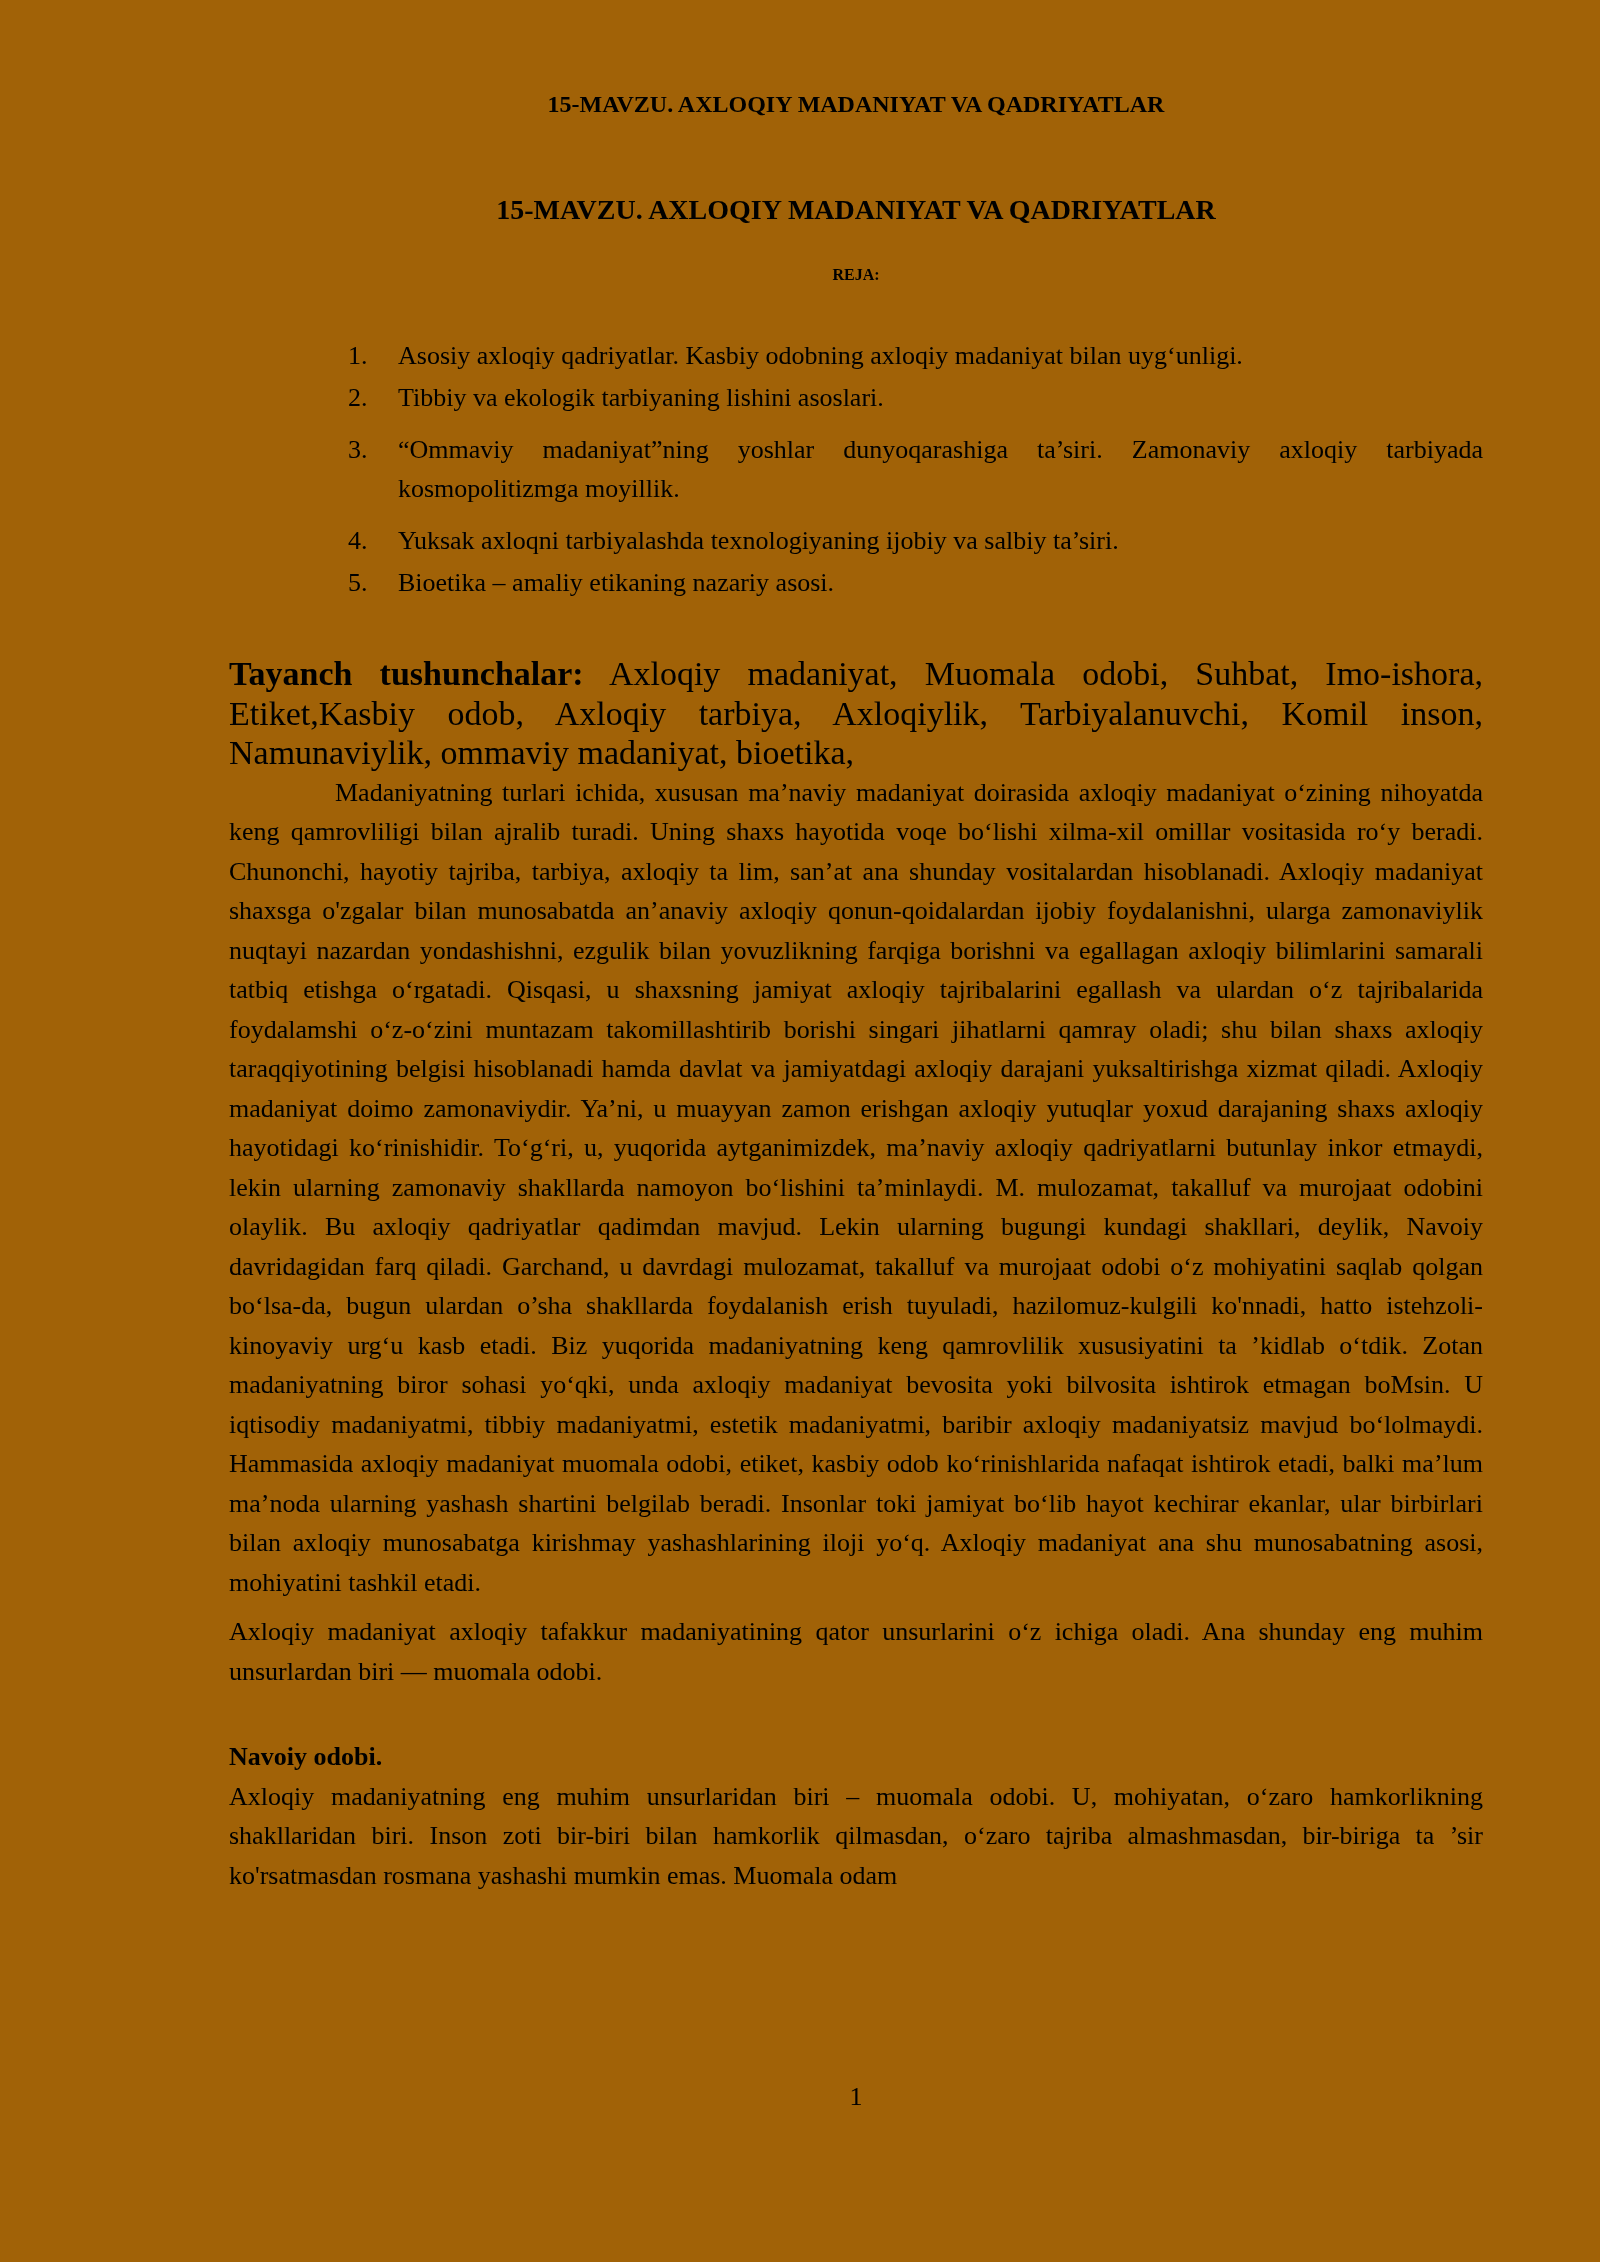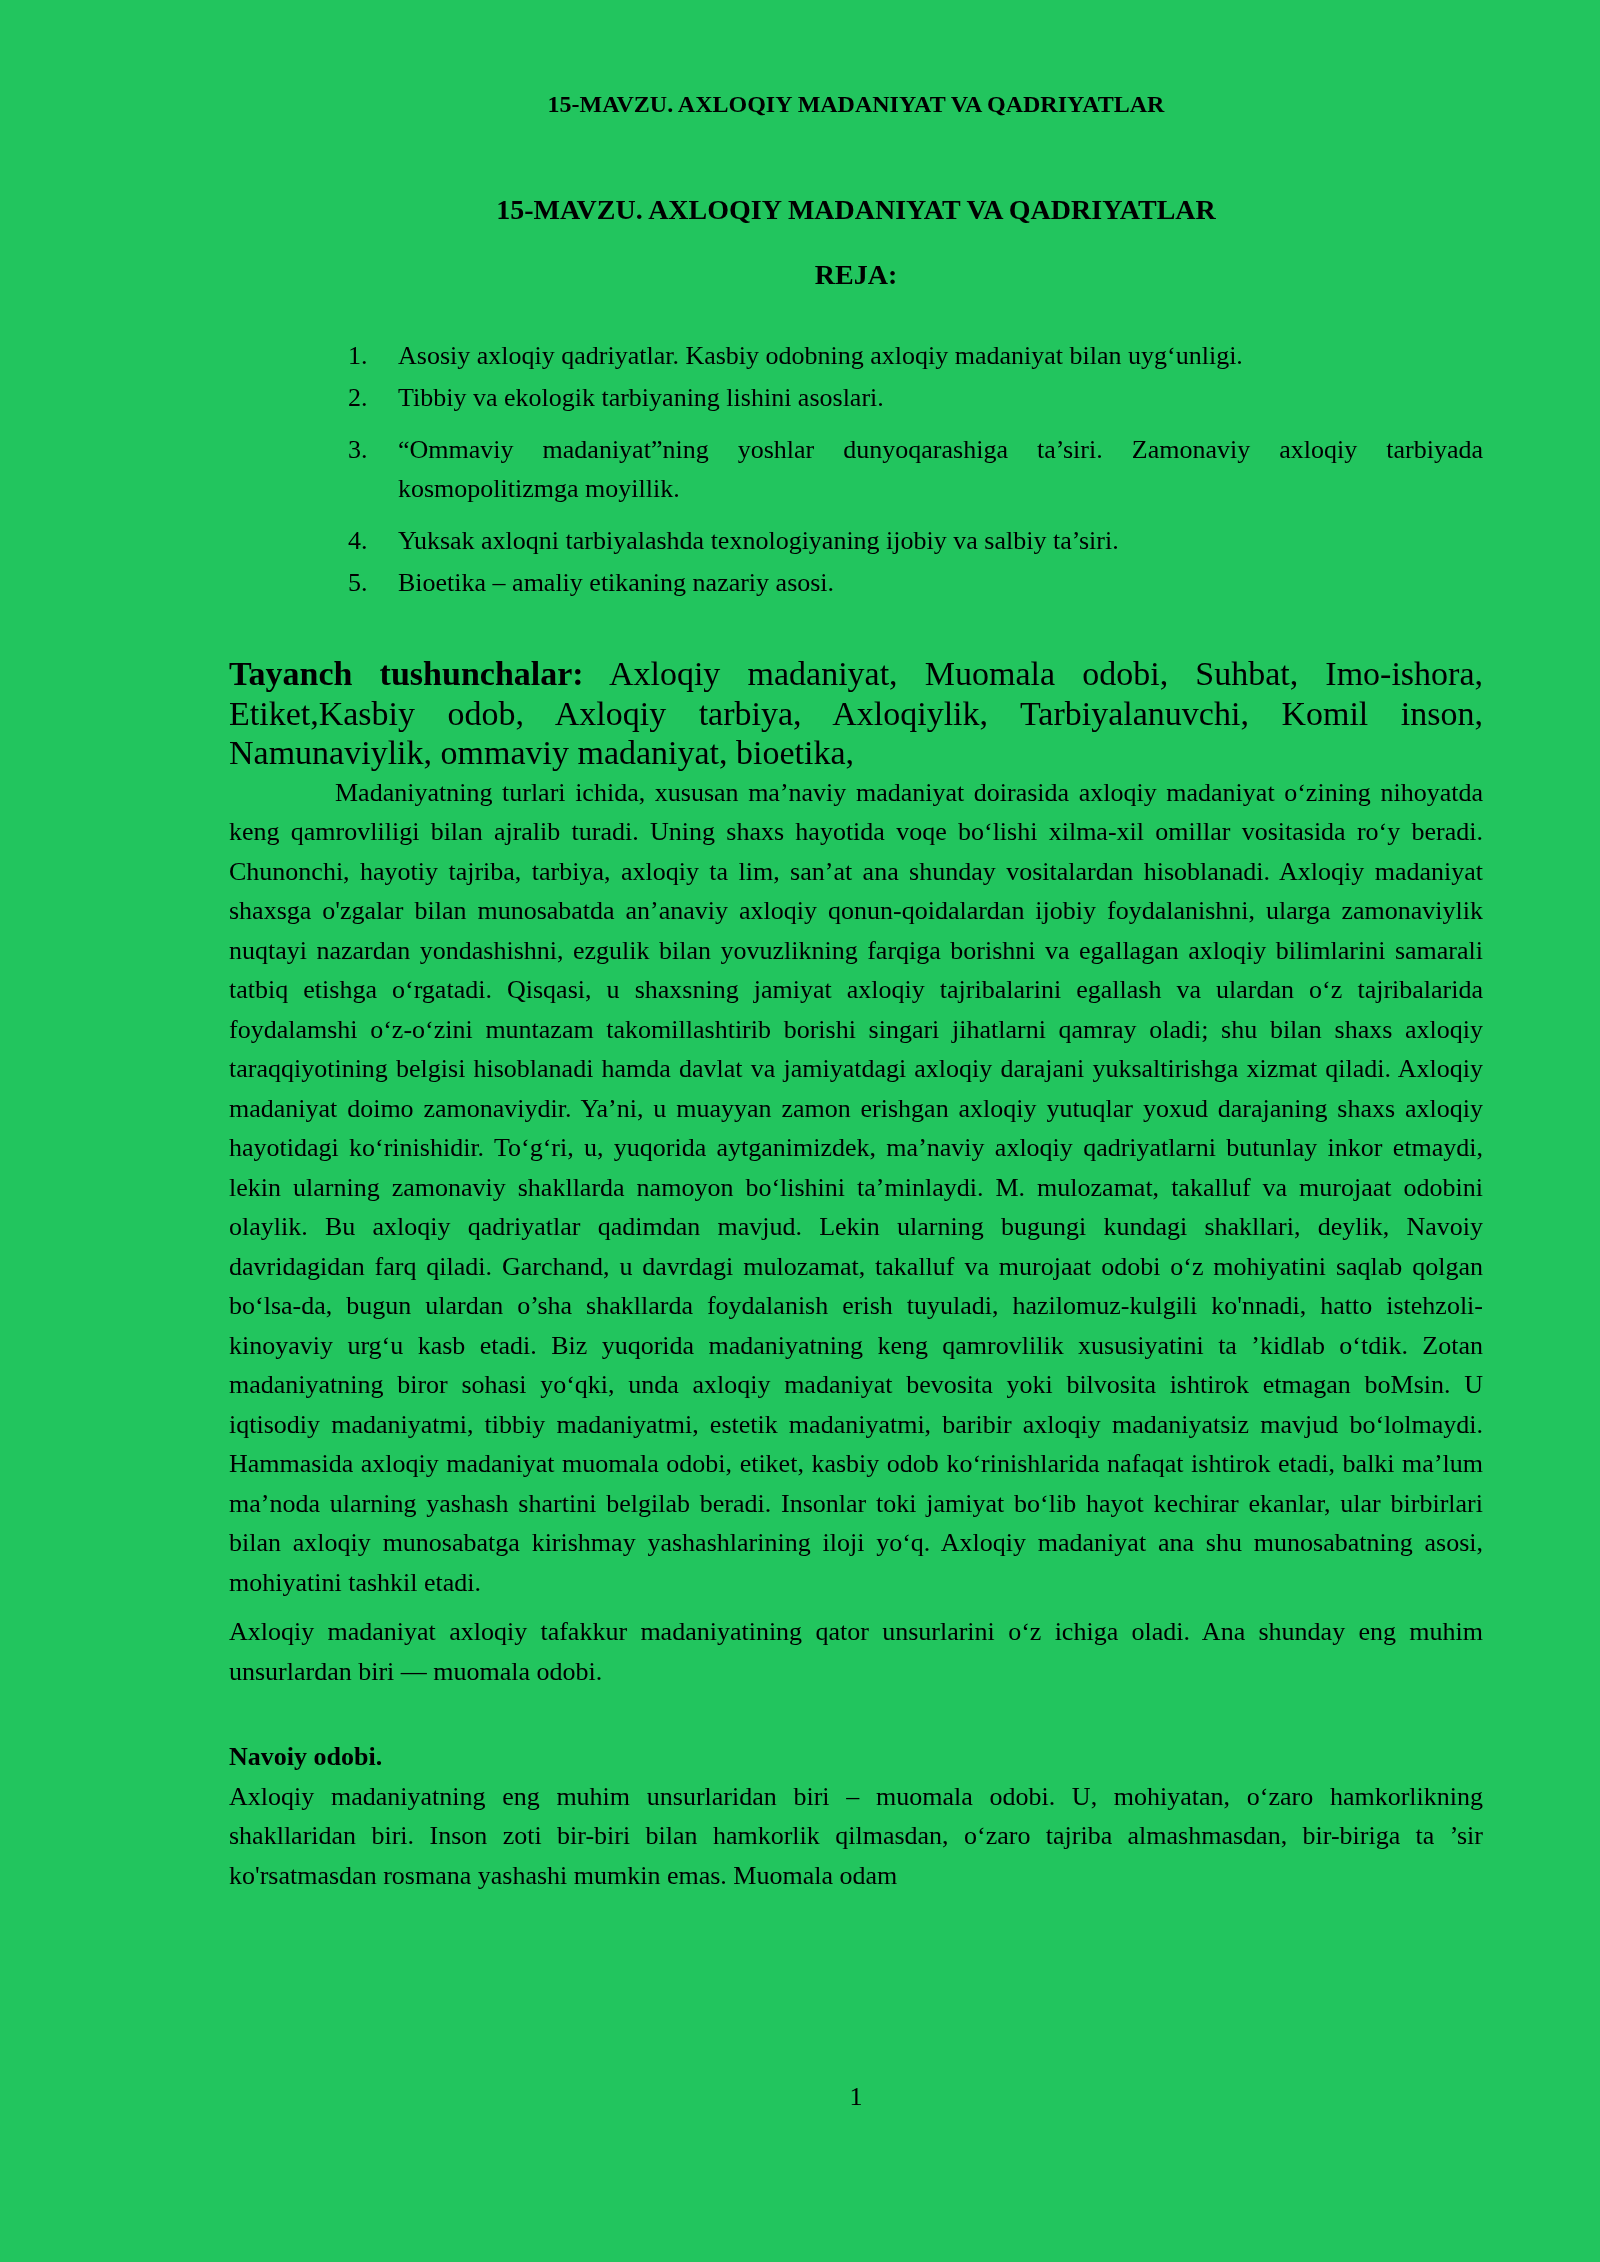--- a/index.html
+++ b/index.html
@@ -1,20 +1,20 @@
 <!DOCTYPE html>
 <html><head>
 <meta charset="utf-8">
 <style>
   html, body { margin: 0; padding: 0; background: #ffffff; }
   .page {
     position: relative;
     width: 1600px;
     height: 2262px;
-    background: #22c55e;
+    background: #a16207;
     color: #000000;
     font-family: "Liberation Serif", serif;
     overflow: hidden;
   }
   .content {
     position: absolute;
     left: 229px;
     top: 0;
     width: 1254px;
   }
@@ -29,21 +29,21 @@
     margin-top: 76px;
     text-align: center;
     font-weight: bold;
     font-size: 28px;
     line-height: 32px;
   }
   .reja-heading {
     margin-top: 34px;
     text-align: center;
     font-weight: bold;
-    font-size: 28px;
+    font-size: 16px;
     line-height: 30px;
   }
   .plan-list { margin-top: 46px; }
   .plan-item {
     display: flex;
     font-size: 26px;
     line-height: 39px;
     margin-bottom: 3px;
   }
   .plan-item.spaced { margin-top: 13px; }

